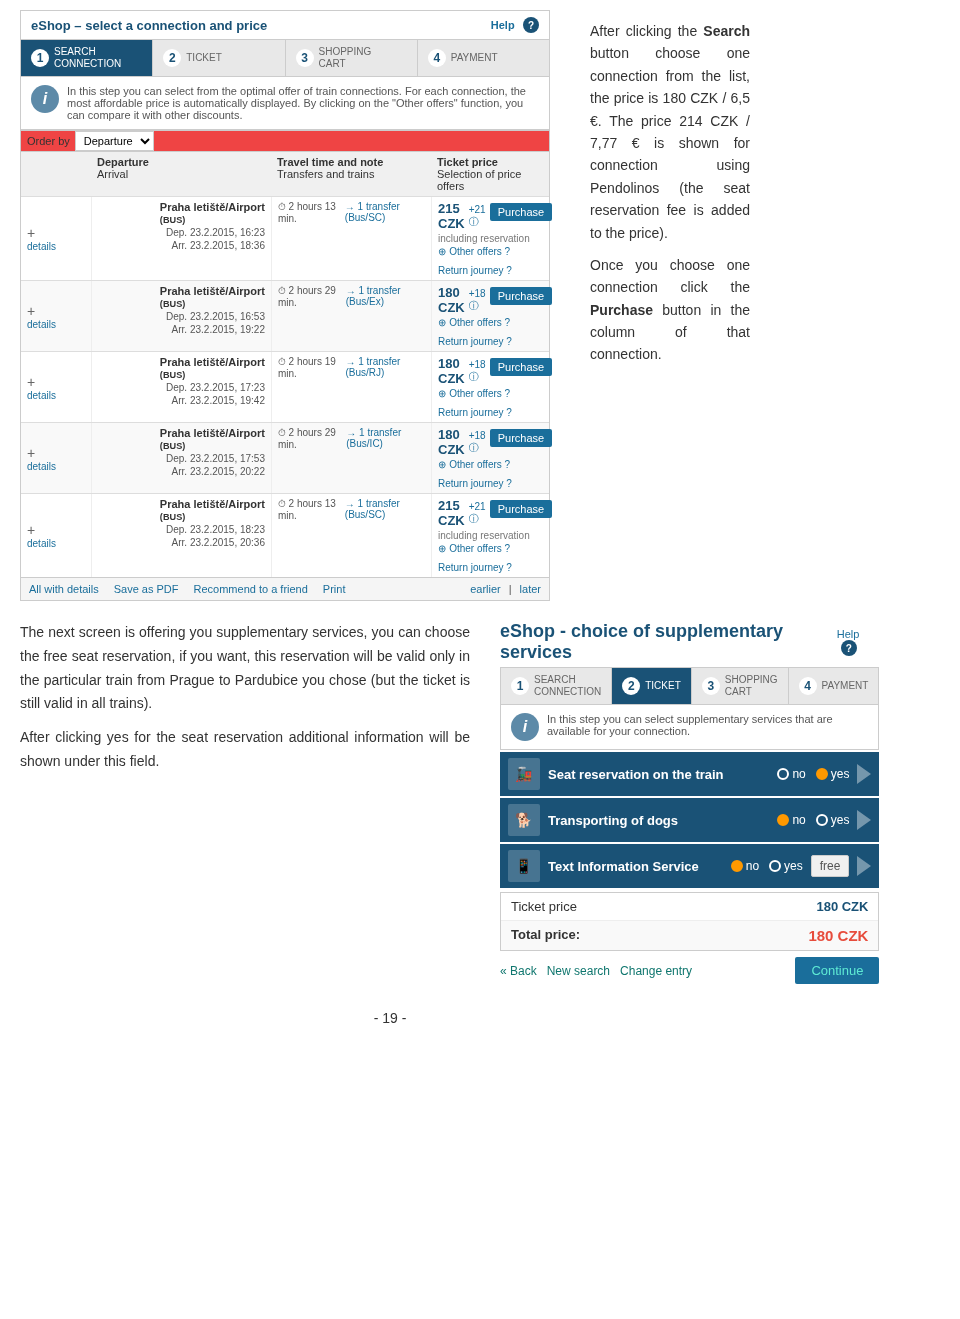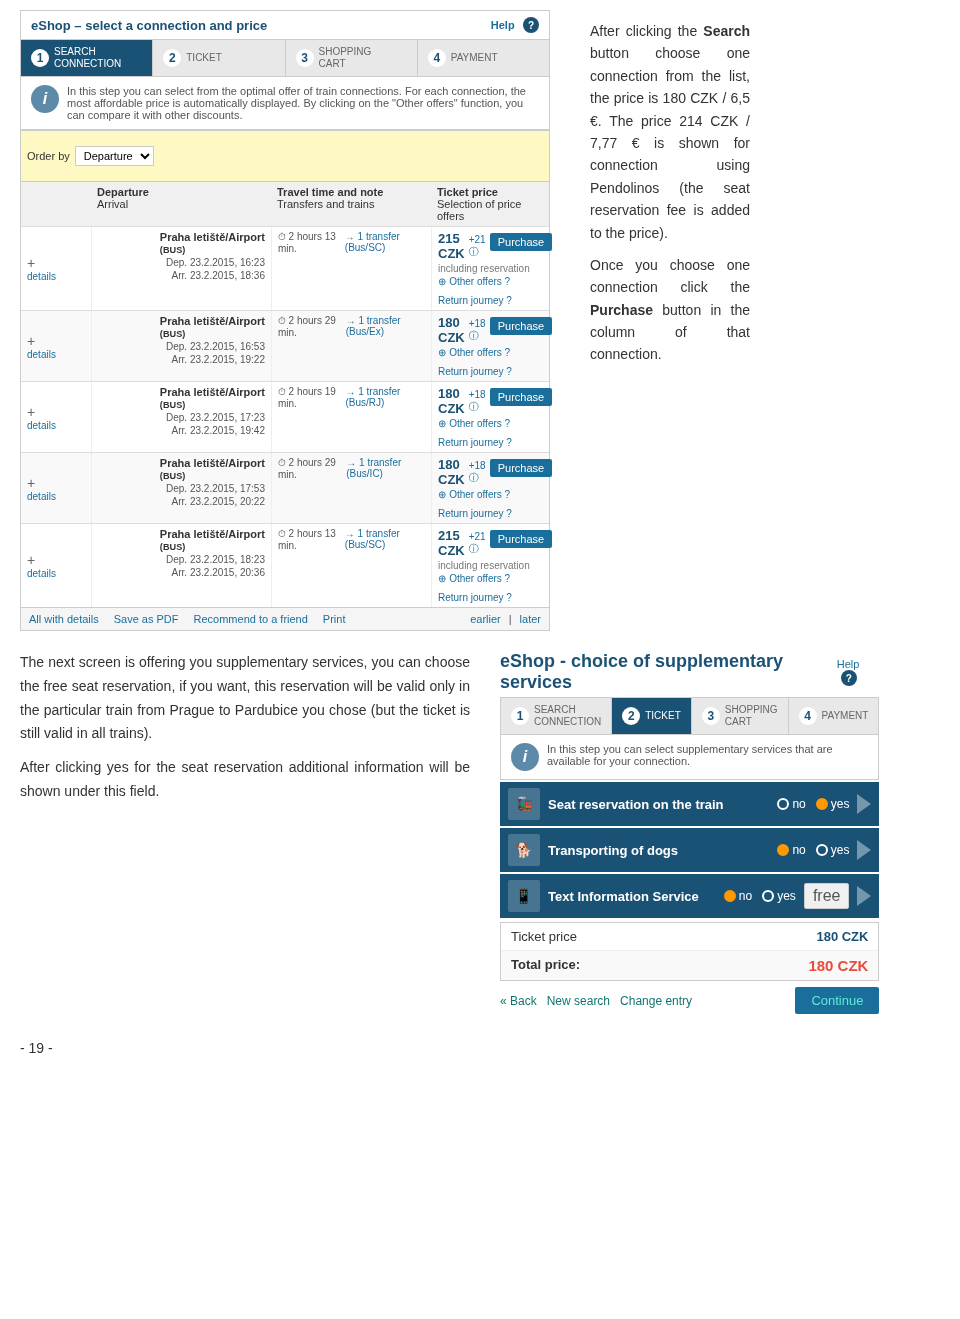--- a/index.html
+++ b/index.html
@@ -130,23 +130,23 @@
       font-weight: bold;
     }
 
     
     .connections-table-wrapper {
       border: 1px solid #ccc;
       background: #fff;
     }
     .table-header {
       display: flex;
-      background: #fef9c3;
+      background: #ef4444;
       border-bottom: 1px solid #ccc;
-      padding: 15px 6px;
+      padding: 0 6px;
       font-size: 11px;
       align-items: flex-end;
       gap: 10px;
     }
     .order-by { display: flex; align-items: center; gap: 5px; }
     .order-by select {
       border: 1px solid #ccc;
       padding: 2px 4px;
       font-size: 11px;
       background: #fff;
@@ -342,21 +342,21 @@
       height: 0;
       border-top: 10px solid transparent;
       border-bottom: 10px solid transparent;
       border-left: 14px solid rgba(255,255,255,0.4);
     }
     .service-free {
       background: #f0f0f0;
       color: #555;
       border: 1px solid #ccc;
       padding: 3px 8px;
-      font-size: 16px;
+      font-size: 12px;
       border-radius: 2px;
     }
 
     
     .price-summary {
       border: 1px solid #ccc;
       margin-top: 4px;
       font-size: 13px;
     }
     .price-row {
@@ -387,20 +387,21 @@
       color: #5eead4;
       border: none;
       padding: 6px 16px;
       font-size: 13px;
       cursor: pointer;
       border-radius: 2px;
     }
 
     
     .page-num {
+      text-align: center;
       margin-top: 20px;
       font-size: 14px;
       color: #333;
     }
   </style>
 </head>
 <body>
 
 <div class="page-wrapper">
 

